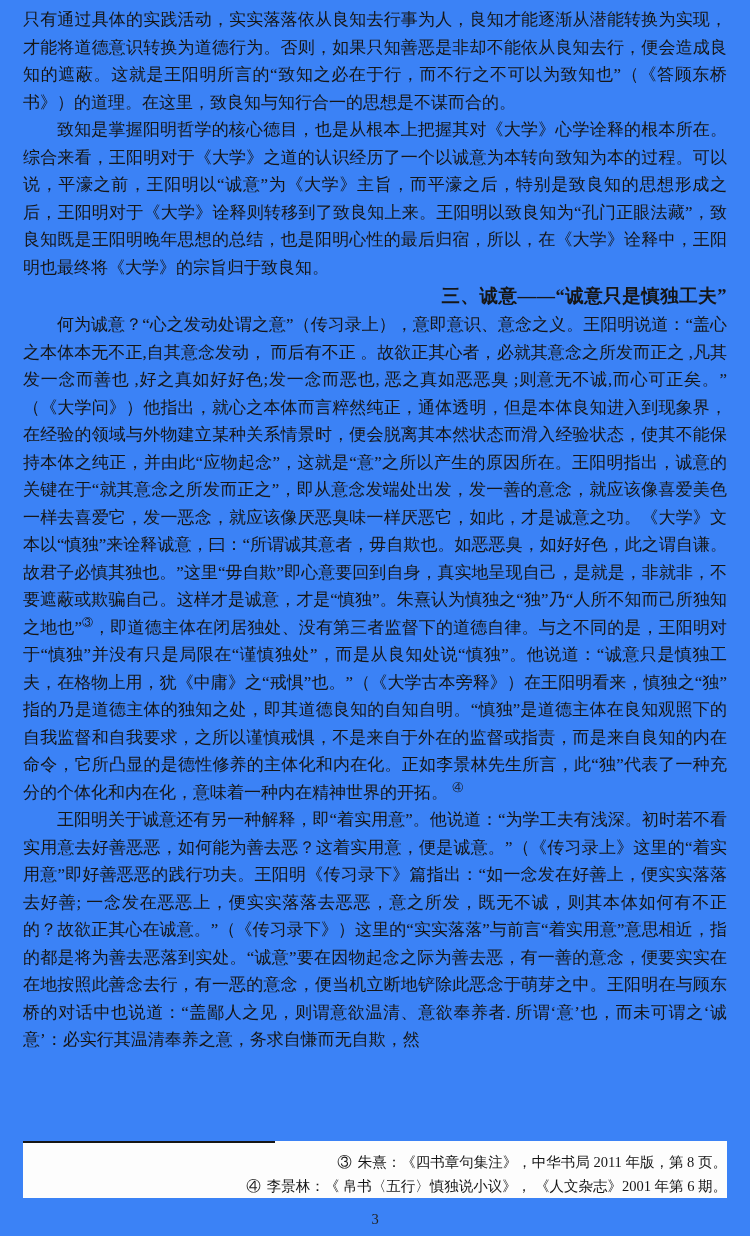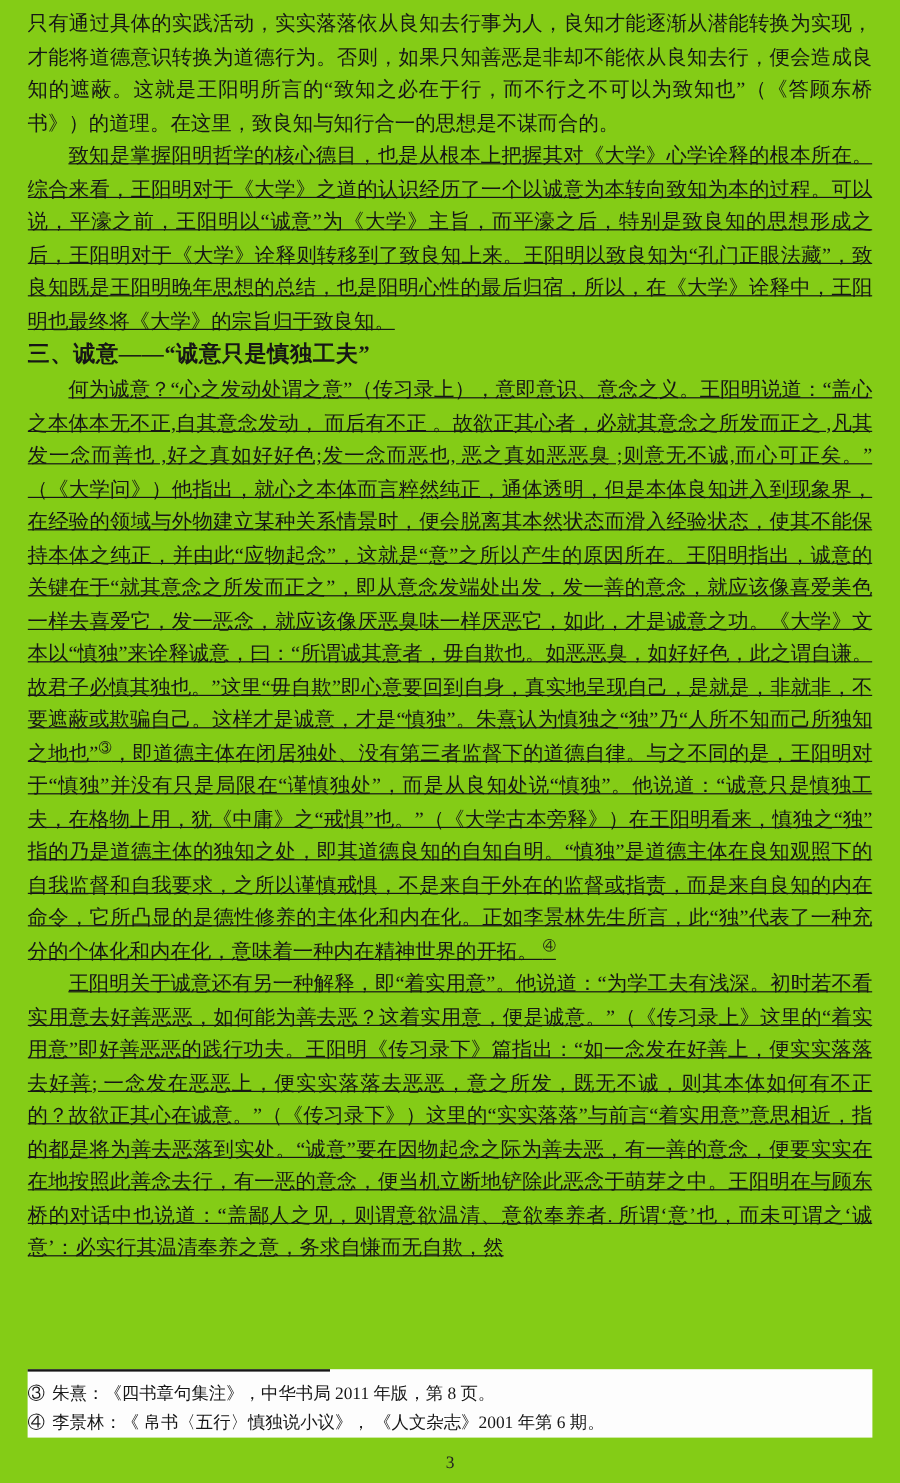--- a/index.html
+++ b/index.html
@@ -5,21 +5,21 @@
   html, body {
     margin: 0;
     padding: 0;
     background: #e8e8e8;
   }
   .page {
     position: relative;
     width: 750px;
     height: 1236px;
     margin: 0 auto;
-    background: #84cc16;
+    background: #3b82f6;
     color: #161616;
     font-family: "Liberation Serif", "DejaVu Serif", serif;
     overflow: hidden;
   }
   .body-text {
     position: absolute;
     top: 6px;
     left: 23px;
     width: 704px;
     height: 1130px;
@@ -27,27 +27,26 @@
     font-size: 17px;
     line-height: 27.5px;
     text-align: justify;
     word-break: break-all;
   }
   .para {
     margin: 0;
   }
   .para.indent {
     text-indent: 2em;
-    text-decoration: underline;
   }
   .section-heading {
     margin: 1px 0;
     font-size: 18.5px;
     font-weight: bold;
-    text-align: left;
+    text-align: right;
     text-indent: 0;
     line-height: 28px;
     letter-spacing: 0.5px;
   }
   .fn-ref {
     font-size: 11px;
     line-height: 0;
     vertical-align: super;
   }
   .footnote-block {
@@ -58,21 +57,21 @@
     background: #fdfdfd;
   }
   .fn-separator {
     width: 252px;
     border-top: 2.5px solid #161616;
     margin-bottom: 7px;
   }
   .footnote {
     font-size: 14.5px;
     line-height: 24px;
-    text-align: left;
+    text-align: right;
   }
   .fn-marker {
     margin-right: 6px;
   }
   .page-number {
     position: absolute;
     left: 0;
     right: 0;
     bottom: 8px;
     text-align: center;

